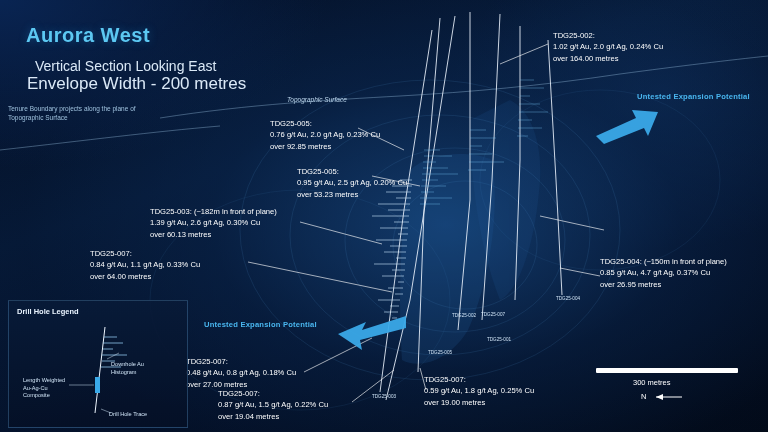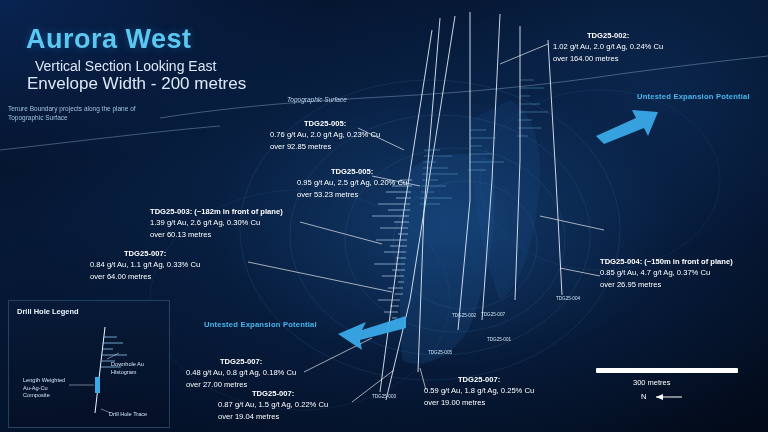--- a/index.html
+++ b/index.html
@@ -16,40 +16,41 @@
       radial-gradient(ellipse 300px 220px at 86% 22%, rgba(18,58,110,0.45) 0%, rgba(4,16,40,0) 70%),
       linear-gradient(160deg,#041026 0%,#061a38 35%,#04122b 65%,#020a18 100%);
   }
   .topleft-glow{
     position:absolute;left:0;top:0;width:330px;height:170px;
     background:radial-gradient(ellipse at 0% 0%, rgba(10,40,90,0.85), rgba(3,12,30,0) 70%);
   }
   
   .title{
     position:absolute;left:26px;top:24px;
-    font-size:27px;font-weight:bold;color:#5cc8f2;letter-spacing:0.5px;
+    font-size:20px;font-weight:bold;color:#5cc8f2;letter-spacing:0.5px;
     text-shadow:0 0 8px rgba(40,150,220,0.35);
   }
   .subtitle1{position:absolute;left:35px;top:58px;font-size:14px;color:#dbe9f7;}
   .subtitle2{position:absolute;left:27px;top:74px;font-size:17px;color:#dbe9f7;}
   .tenure{position:absolute;left:8px;top:104px;width:150px;font-size:6.5px;color:#9fc2de;line-height:1.45;}
   .topo-label{position:absolute;left:287px;top:96px;font-size:6.5px;color:#bcd6ec;font-style:italic;}
   
   .ann{position:absolute;font-size:7.6px;line-height:1.5;color:#ffffff;white-space:nowrap;}
-  .ann .hdr{font-weight:bold;text-align:center;}
+  .ann .hdr{font-weight:normal;}
   
   .expand{
     position:absolute;font-size:7.6px;font-weight:bold;color:#49b6ef;
     letter-spacing:0.2px;white-space:nowrap;text-align:right;
   }
   
   .legend{
     position:absolute;left:8px;top:300px;width:160px;height:126px;
     background:linear-gradient(180deg, rgba(8,26,56,0.92), rgba(5,16,38,0.92));
     border:1px solid rgba(90,150,200,0.35);
+    padding-left:18px;
   }
   .legend-title{position:absolute;left:8px;top:6px;font-size:7.5px;color:#eaf4ff;font-weight:bold;}
   .legend-lbl{position:absolute;font-size:5.6px;color:#cfe3f5;line-height:1.35;}
   
   .scalebar{position:absolute;left:596px;top:368px;width:142px;height:5px;background:#ffffff;border-radius:1px;}
   .scaletxt{position:absolute;left:633px;top:378px;font-size:7.5px;color:#ffffff;}
   .northtxt{position:absolute;left:641px;top:392px;font-size:7.5px;color:#ffffff;}
   
   .hid{position:absolute;font-size:4.6px;color:#cfe3f5;white-space:nowrap;}
   svg{position:absolute;left:0;top:0;}

